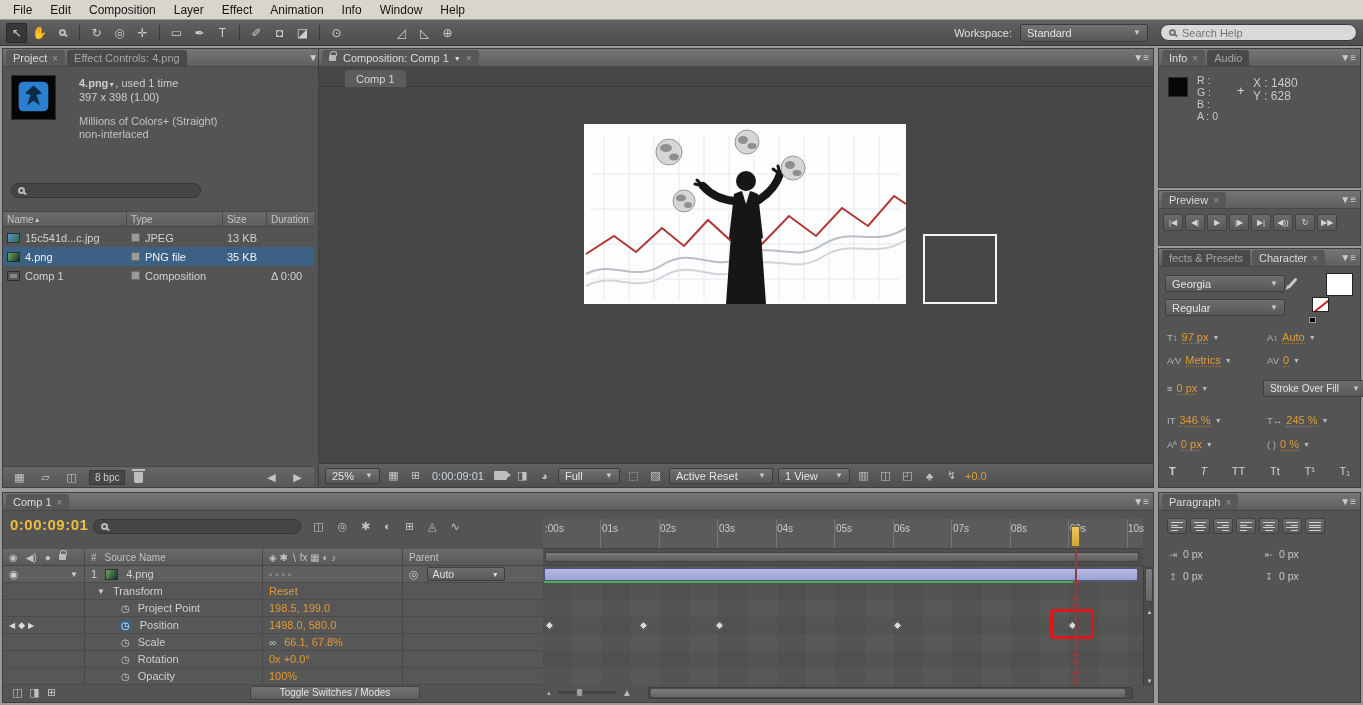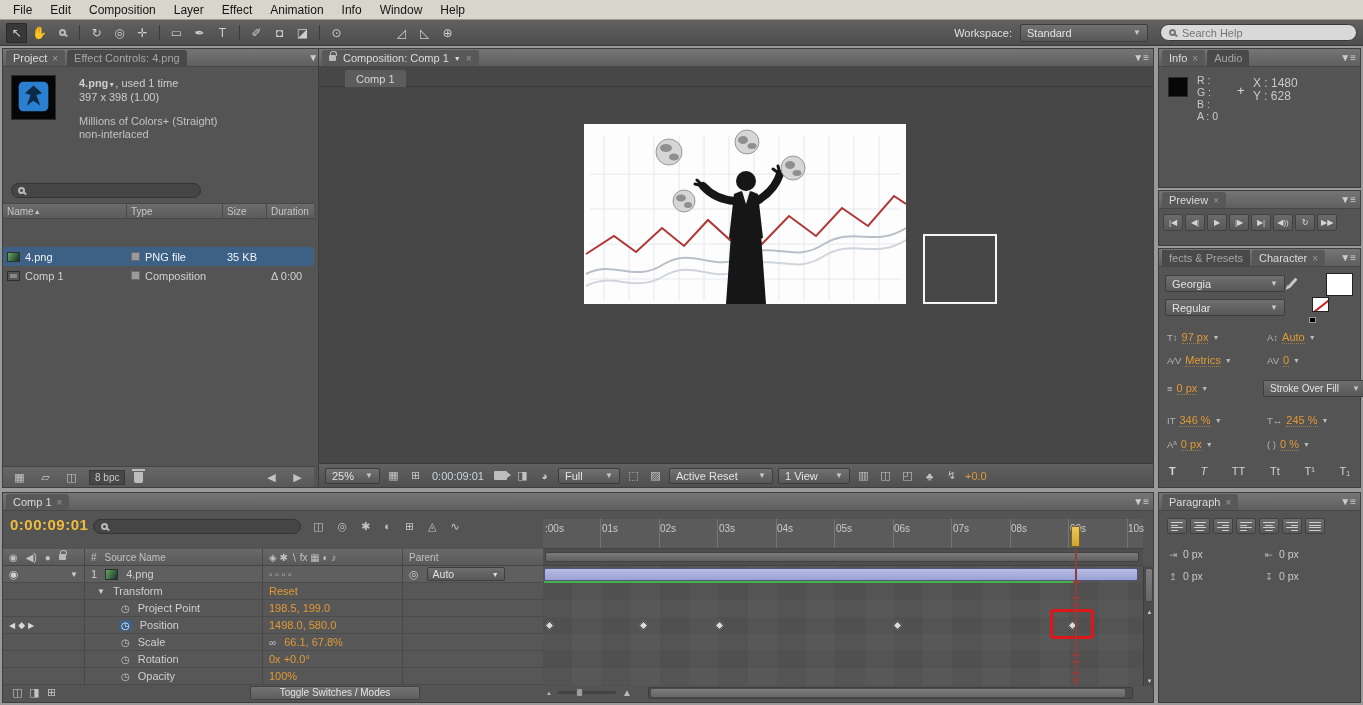--- a/index.html
+++ b/index.html
@@ -44,21 +44,21 @@
   .tab .x{font-size:10px;color:#9b9b9b}
   .pmenu{position:absolute;right:4px;top:3px;color:#cdcdcd;font-size:10px}
 
   
   #project{left:2px;top:48px;width:327px;height:440px}
   .pp-thumb{left:8px;top:26px;width:45px;height:45px;border:1px solid #2a2a2a}
   .pp-meta{left:76px;top:28px;line-height:13px;color:#cdcdcd}
   .pp-meta2{left:76px;top:66px;line-height:13px;color:#c2c2c2}
   .pp-search{left:8px;top:134px;width:190px;height:15px;background:#454545;border:1px solid #343434;border-radius:8px;display:flex;align-items:center;gap:6px;padding:0 6px}
   .pp-search input,.tl-search input{background:none;border:none;outline:none;color:#ccc;font-size:11px;width:140px;font-family:inherit}
-  .pp-head{left:0;top:154px;width:311px;height:16px;background:linear-gradient(#6b6b6b,#5c5c5c);border-top:1px solid #474747;border-bottom:1px solid #474747;display:flex;align-items:center;font-size:10px;color:#c6c6c6}
+  .pp-head{left:0;top:162px;width:311px;height:16px;background:linear-gradient(#6b6b6b,#5c5c5c);border-top:1px solid #474747;border-bottom:1px solid #474747;display:flex;align-items:center;font-size:10px;color:#c6c6c6}
   .th,.cell{height:100%;display:flex;align-items:center;padding:0 4px;border-right:1px solid #494949;overflow:hidden;white-space:nowrap}
   .w-name{width:124px}.w-type{width:96px}.w-size{width:44px}.w-dur{width:47px;border-right:none}
   .pp-row{position:absolute;left:0;width:311px;height:19px;display:flex;align-items:center;font-size:11px;color:#d2d2d2}
   .pp-row .cell{border-right:none}
   .pp-row.sel{background:#3d6185;color:#eef2f8}
   .ri{width:13px;height:10px;margin-right:5px;flex:0 0 auto;border:1px solid #2e2e2e}
   .ri.jpg{background:linear-gradient(120deg,#5a93c4,#2e6a55)}
   .ri.png{background:linear-gradient(120deg,#69a85f,#15322a)}
   .ri.comp{background:#888;box-shadow:inset 0 0 0 2px #555}
   .type-sq{width:9px;height:9px;background:#9a9a9a;border:1px solid #6b6b6b;margin-right:5px;flex:0 0 auto}
@@ -244,20 +244,32 @@
     <div class="abs pp-head">
       <span class="th w-name">
           <span>Name</span>
           <span style="font-size:7px">▲</span>
         </span>
       <span class="th w-type">Type</span>
       <span class="th w-size">Size</span>
       <span class="th w-dur">Duration</span>
     </div>
 
+    <div class="pp-row" style="top:179px">
+      <span class="cell w-name">
+          <span class="ri jpg"></span>
+          <span>15c541d...c.jpg</span>
+        </span>
+      <span class="cell w-type">
+          <span class="type-sq"></span>
+          <span>JPEG</span>
+        </span>
+      <span class="cell w-size">13 KB</span>
+      <span class="cell w-dur"></span>
+    </div>
     <div class="pp-row sel" style="top:198px">
       <span class="cell w-name">
           <span class="ri png"></span>
           <span>4.png</span>
         </span>
       <span class="cell w-type">
           <span class="type-sq"></span>
           <span>PNG file</span>
         </span>
       <span class="cell w-size">35 KB</span>

